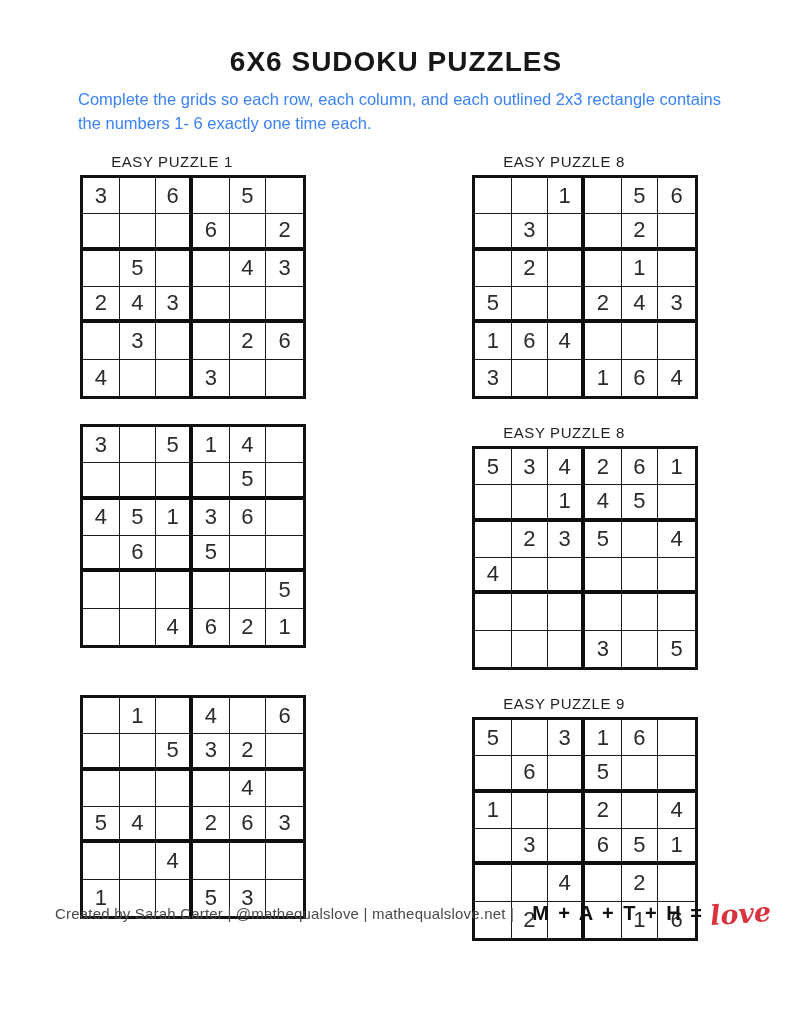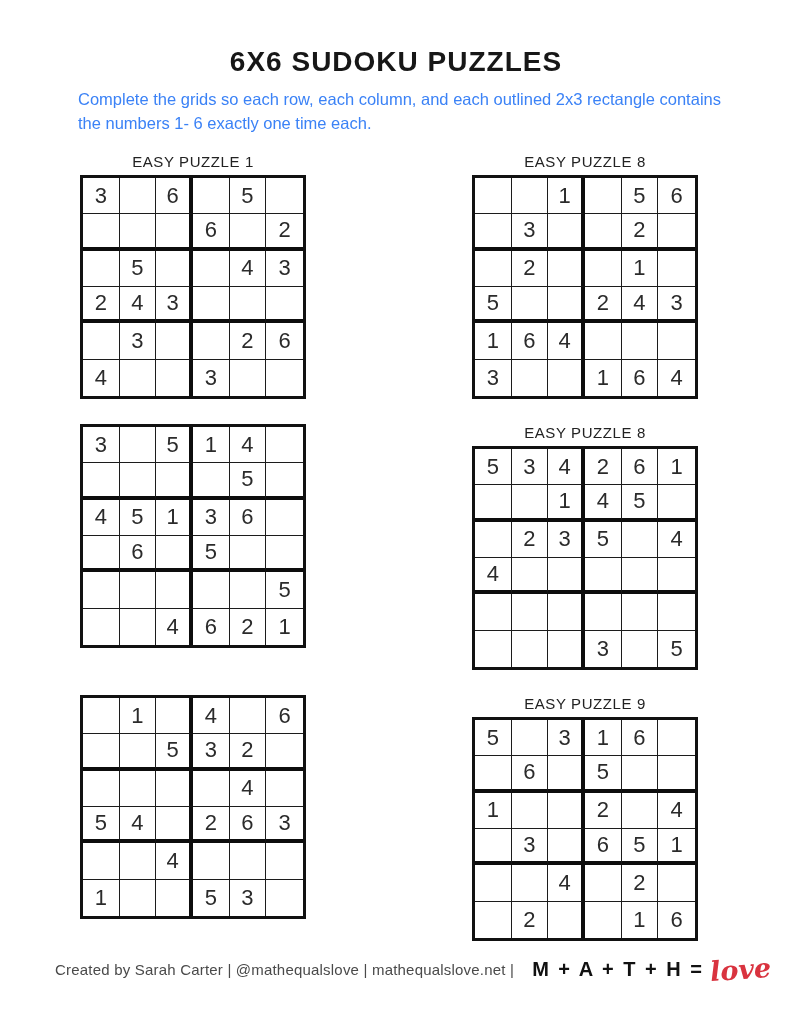--- a/index.html
+++ b/index.html
@@ -27,21 +27,21 @@
     color: #3b82f6;
   }
   .puzzles-container {
     display: grid;
     grid-template-columns: 226px 226px;
     column-gap: 166px;
     row-gap: 25px;
     padding-left: 80px;
     margin-top: 17px;
   }
-  .puzzle-block { width: 226px; }
+  .puzzle-block { width: 184px; }
   .puzzle-title {
     text-align: center;
     font-size: 15px;
     letter-spacing: 0.6px;
     color: #222222;
     margin-bottom: 5px;
     font-weight: 400;
   }
   .sudoku-grid {
     width: 226px;
@@ -62,21 +62,21 @@
     color: #2b2b2b;
     font-weight: 400;
   }
   .sudoku-cell.col-last { border-right: none; }
   .sudoku-cell.row-last { border-bottom: none; }
   .sudoku-cell.box-right { border-right: 4.5px solid #0d0d0d; }
   .sudoku-cell.box-bottom { border-bottom: 4.5px solid #0d0d0d; }
   .footer {
     position: absolute;
     left: 55px;
-    top: 956px;
+    top: 900px;
     display: flex;
     align-items: center;
     white-space: nowrap;
   }
   .footer-credit {
     font-size: 15px;
     color: #4a4a4a;
     letter-spacing: 0.2px;
   }
   .footer-math {

